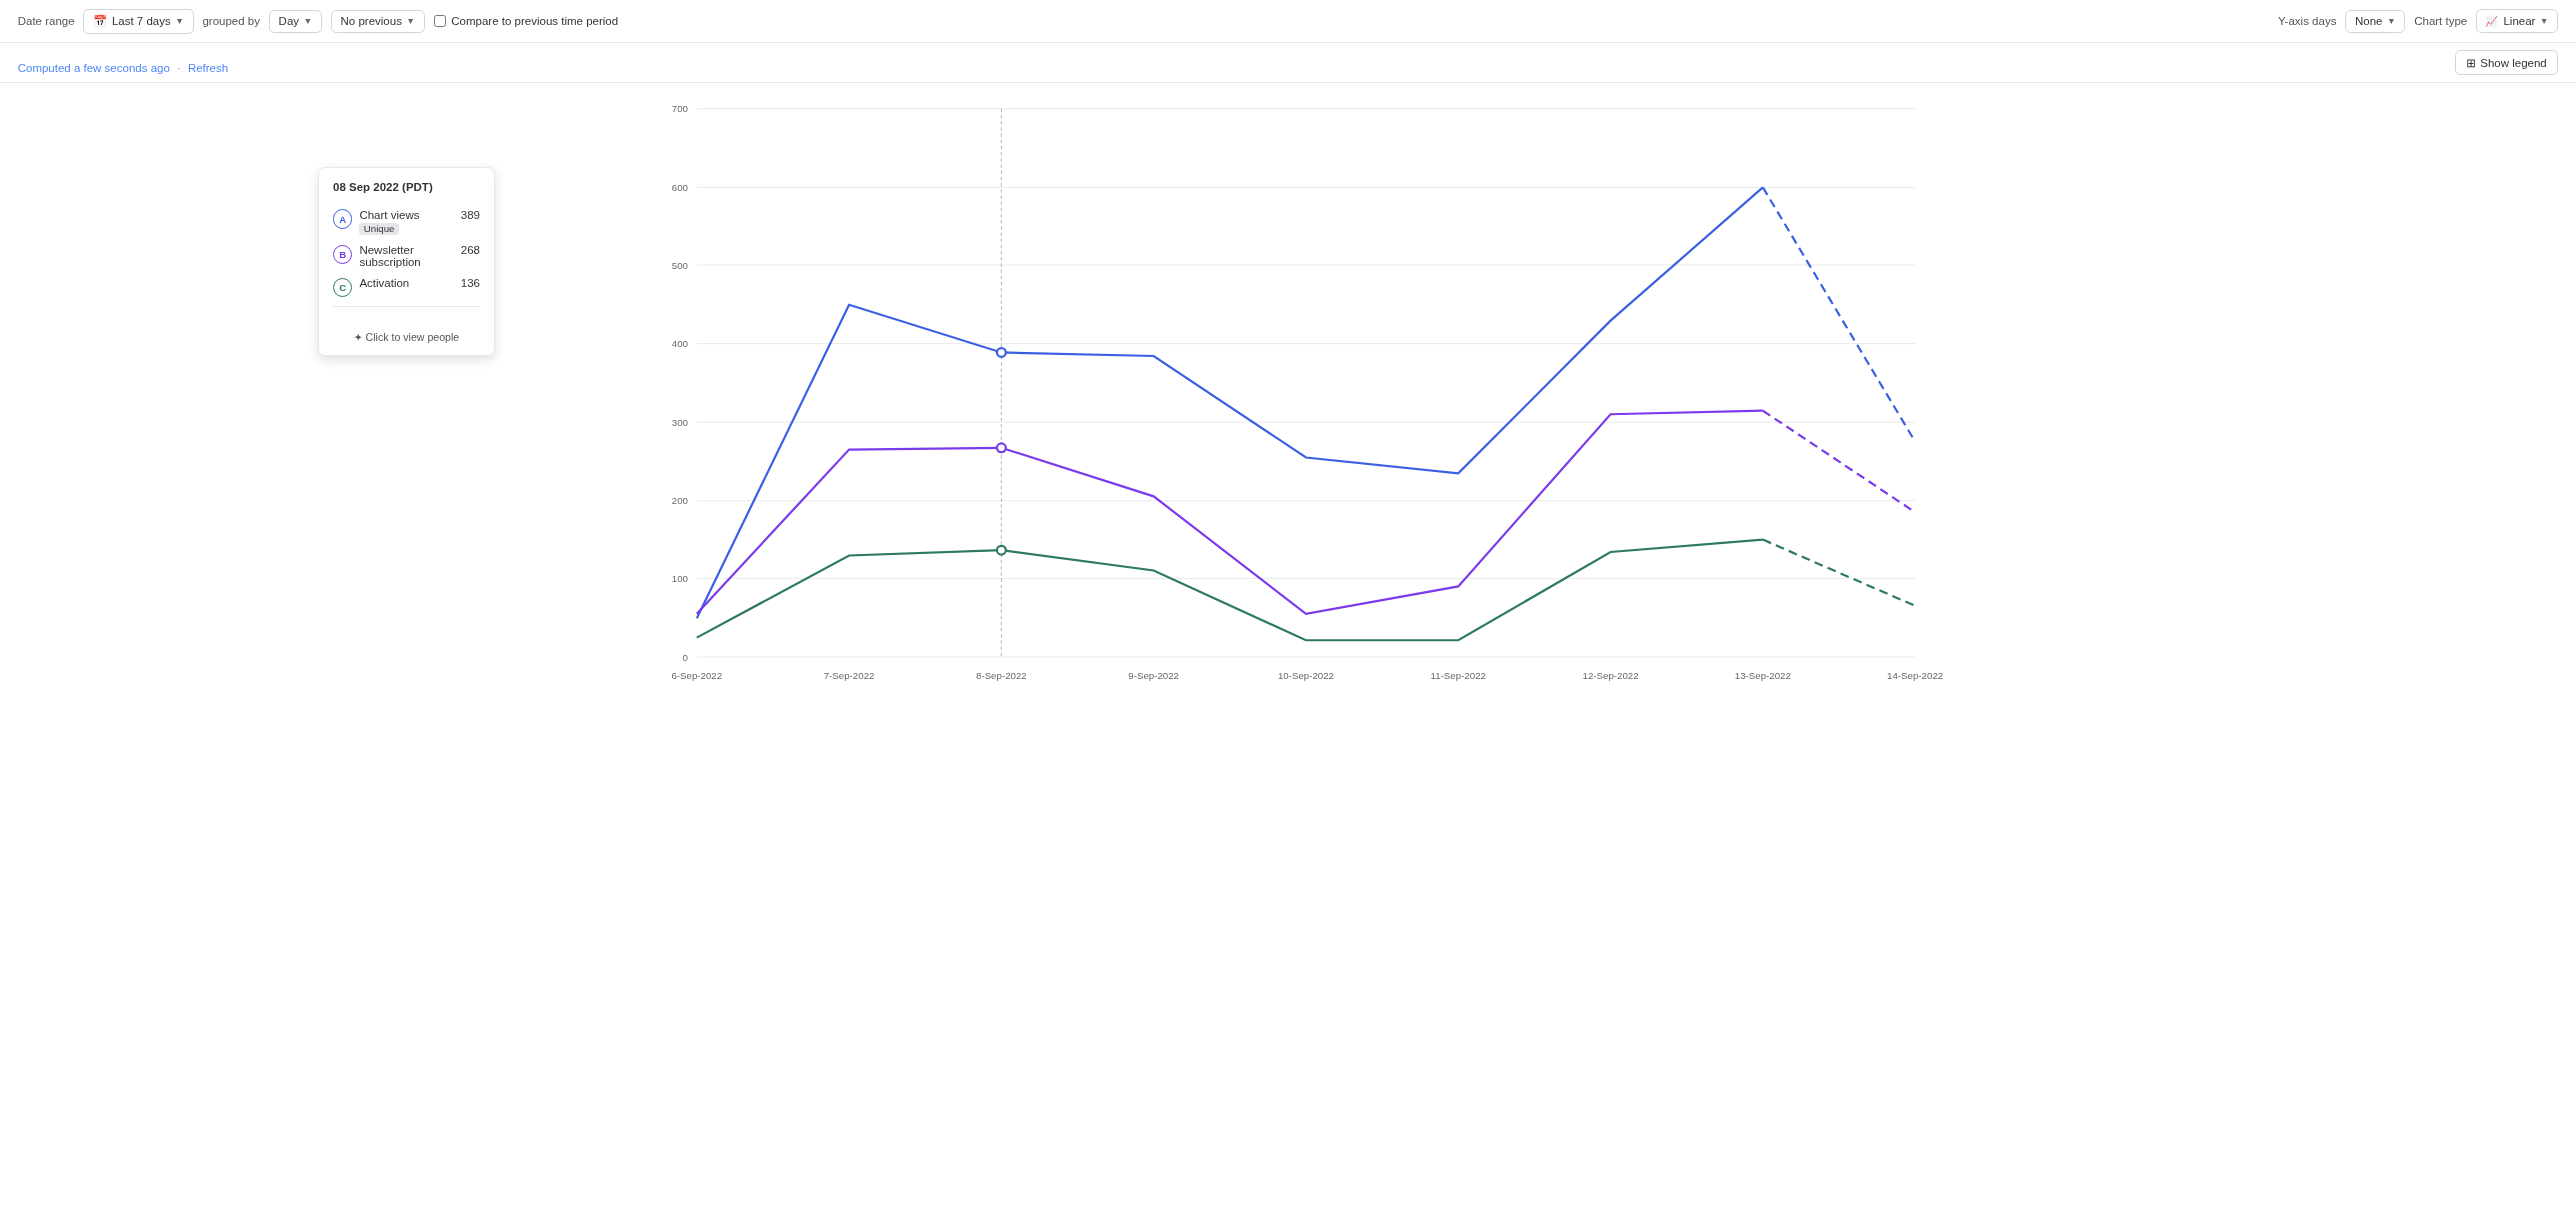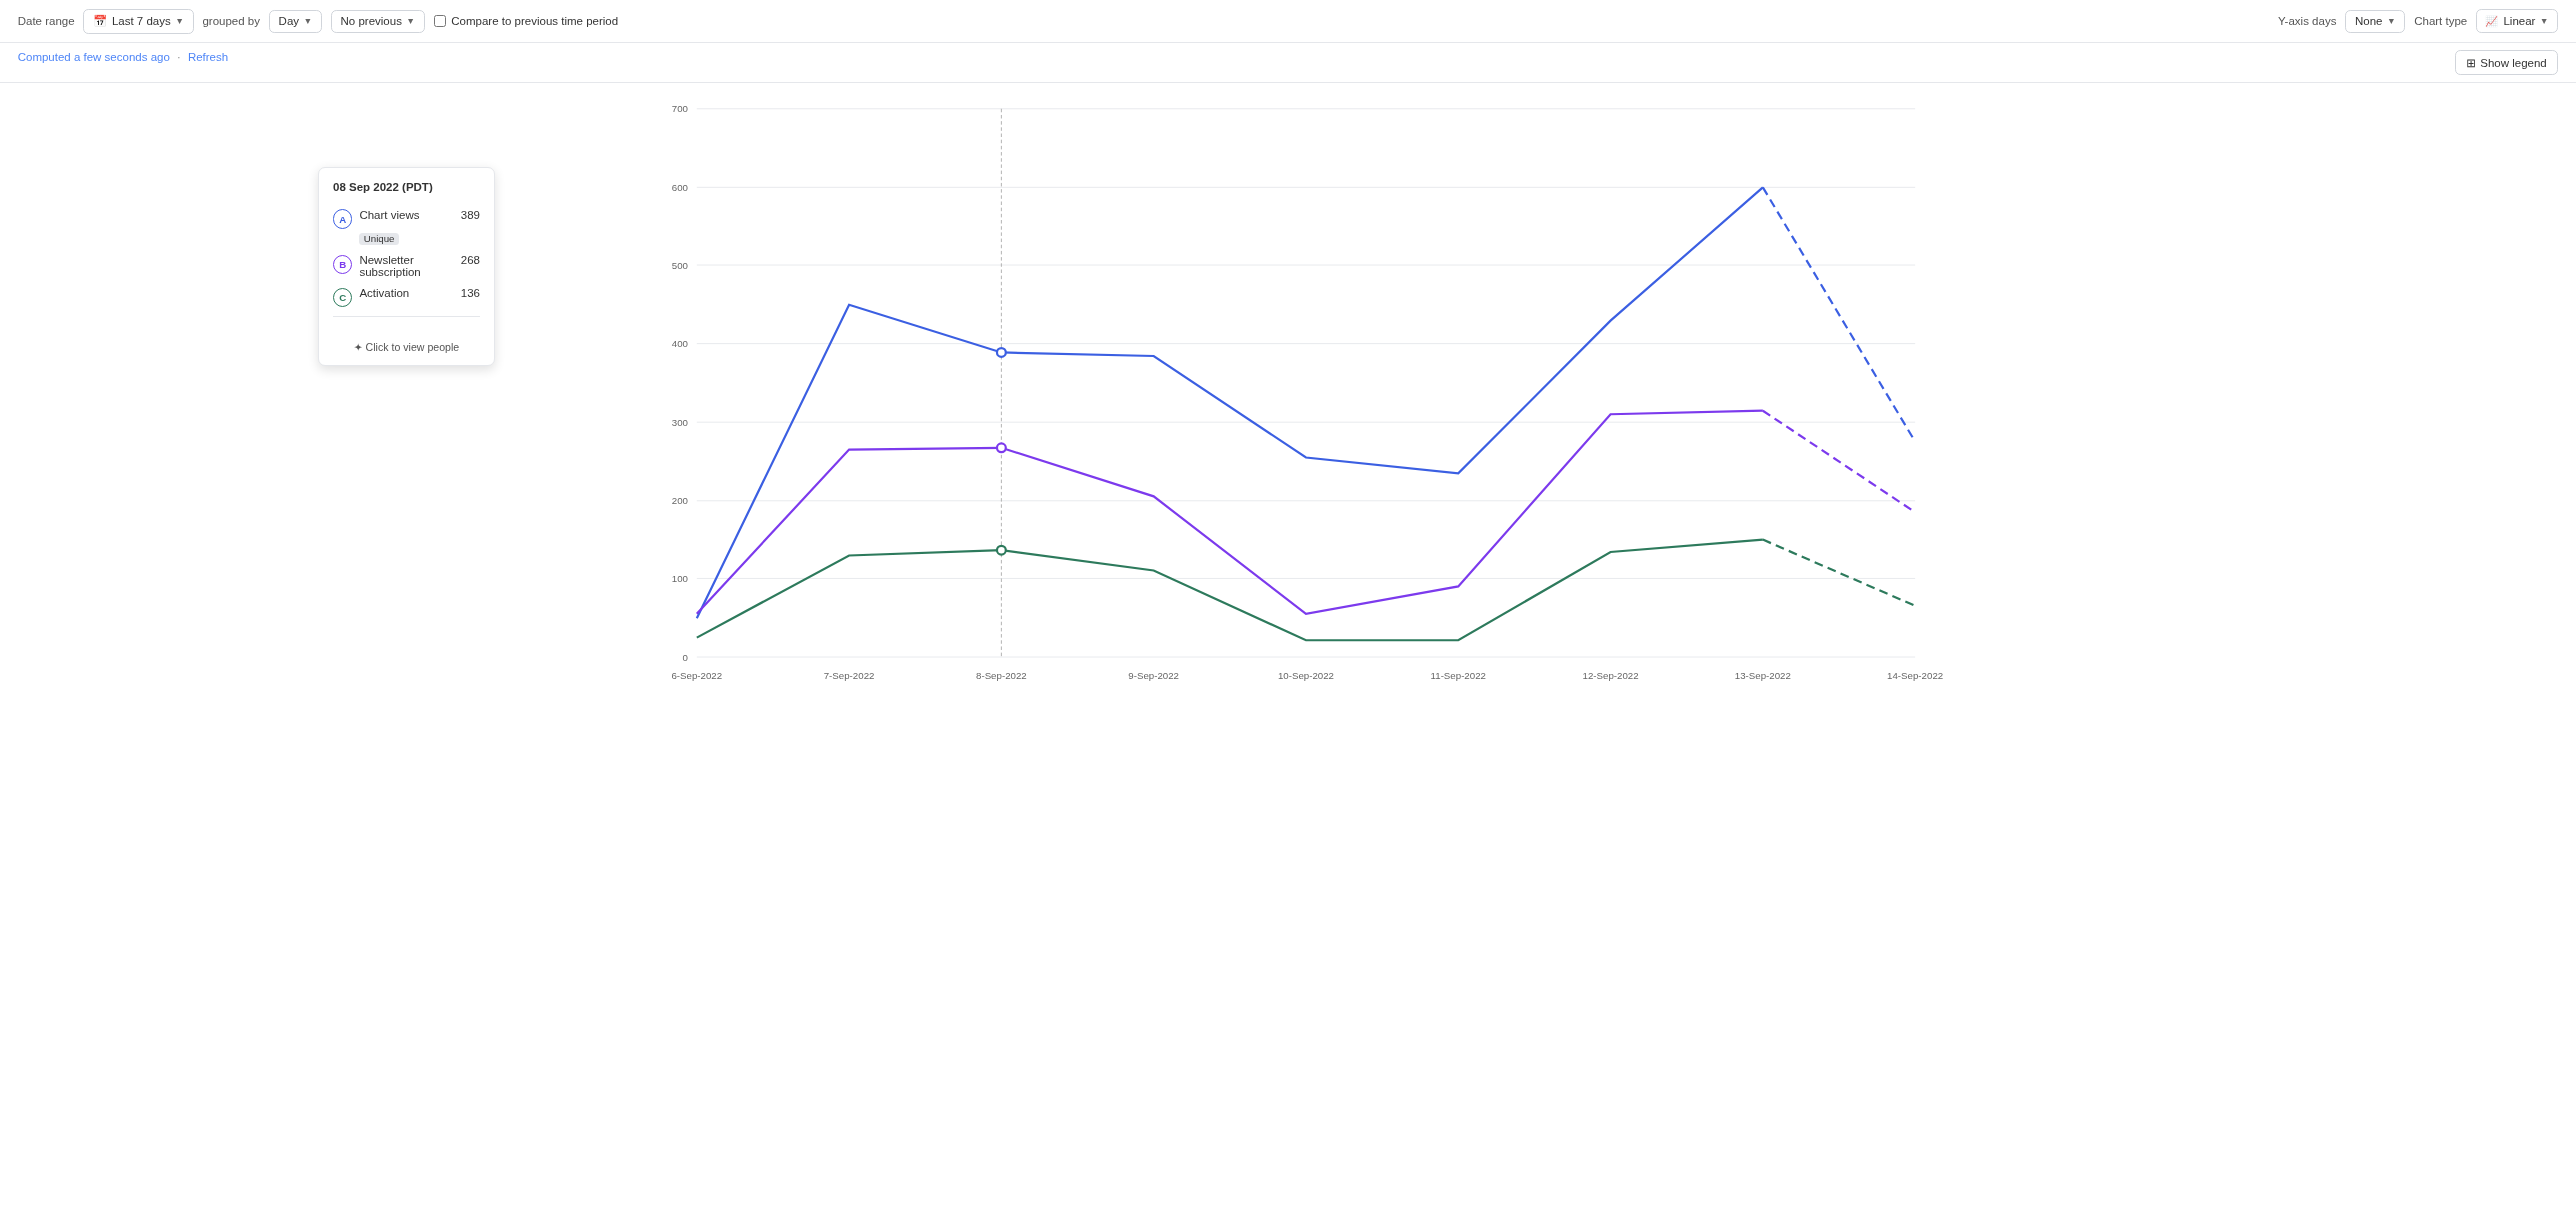--- a/index.html
+++ b/index.html
@@ -14,21 +14,21 @@
     .dropdown-btn {
       display: inline-flex; align-items: center; gap: 4.4px;
       border: 0.9px solid #d1d5db; border-radius: 5.3px; padding: 4.4px 8.8px;
       background: #fff; cursor: pointer; font-size: 11.5px; color: #333;
     }
     .chevron { font-size: 8.8px; color: #666; }
     .compare-checkbox { display: flex; align-items: center; gap: 5.3px; font-size: 11.5px; color: #333; cursor: pointer; }
     .compare-checkbox input { width: 12.4px; height: 12.4px; }
     .calendar-icon { font-size: 11.5px; }
     .subbar {
-      display: flex; align-items: flex-start; justify-content: space-between;
+      display: flex; align-items: flex-end; justify-content: space-between;
       padding: 7px 17.7px; border-bottom: 0.9px solid #e5e7eb;
     }
     .computed-text { color: #4f86f7; font-size: 11.5px; cursor: pointer; }
     .show-legend-btn {
       display: inline-flex; align-items: center; gap: 4.4px;
       border: 0.9px solid #d1d5db; border-radius: 5.3px; padding: 4.4px 10.6px;
       background: #fff; cursor: pointer; font-size: 11.5px; color: #333;
     }
     .chart-container { position: relative; padding: 8.8px 17.7px 26.5px 17.7px; }
     .tooltip {
@@ -38,21 +38,21 @@
       min-width: 177px; font-size: 11.5px; z-index: 10;
     }
     .tooltip-date { font-weight: 600; margin-bottom: 16px; font-size: 11.5px; }
     .tooltip-row { display: flex; align-items: flex-start; gap: 7px; margin-bottom: 8.8px; }
     .tooltip-icon { width: 19.4px; height: 19.4px; border-radius: 50%; border: 1.8px solid; display: flex; align-items: center; justify-content: center; font-size: 9.7px; font-weight: 700; flex-shrink: 0; margin-top: 0.9px; }
     .tooltip-icon.blue { border-color: #3b5fe2; color: #3b5fe2; }
     .tooltip-icon.purple { border-color: #7c3aed; color: #7c3aed; }
     .tooltip-icon.green { border-color: #2d7a5c; color: #2d7a5c; }
     .tooltip-info { flex: 1; }
     .tooltip-name { font-weight: 500; }
-    .tooltip-badge { display: inline-block; background: #e5e7eb; border-radius: 3.5px; padding: 0.9px 4.4px; font-size: 9.7px; margin-top: 12px; }
+    .tooltip-badge { display: inline-block; background: #e5e7eb; border-radius: 3.5px; padding: 0.9px 4.4px; font-size: 9.7px; margin-top: 2px; }
     .tooltip-value { font-weight: 400; margin-left: auto; padding-left: 8.8px; }
     .tooltip-divider { border: none; border-top: 0.9px solid #e5e7eb; margin: 7px 0; }
     .tooltip-click { color: #555; font-size: 10.6px; text-align: center; cursor: pointer; margin-top: 24px; }
     .y-axis-label-text { font-size: 11px; fill: #666; }
     .x-axis-label-text { font-size: 11px; fill: #666; }
   </style>
 </head>
 <body>
 
 <div class="toolbar">

